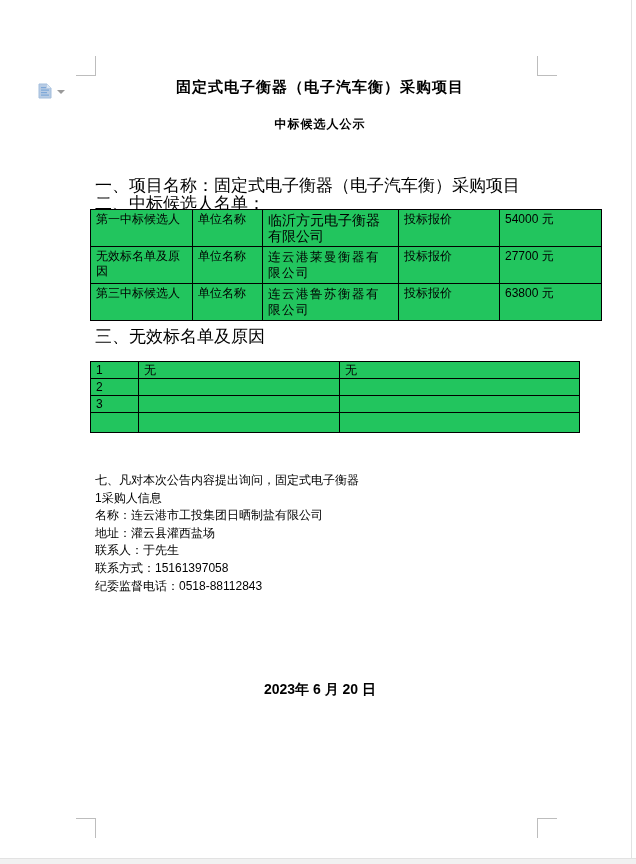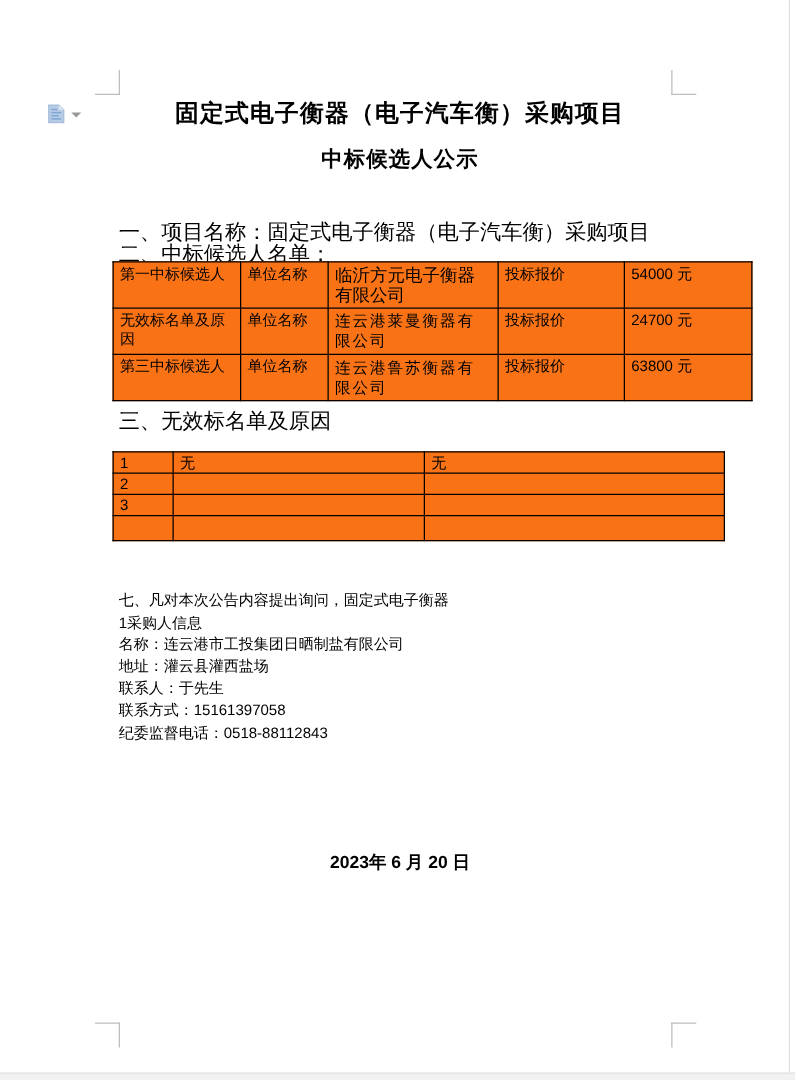--- a/index.html
+++ b/index.html
@@ -23,28 +23,28 @@
   .crop.tr{left:537px;top:56px;border-left:1px solid #bdbdbd;border-bottom:1px solid #bdbdbd;}
   .crop.bl{left:76px;top:818px;border-right:1px solid #bdbdbd;border-top:1px solid #bdbdbd;}
   .crop.br{left:537px;top:818px;border-left:1px solid #bdbdbd;border-top:1px solid #bdbdbd;}
 
   
   .paste-btn{position:absolute;left:38px;top:81px;width:32px;height:20px;display:flex;align-items:center;gap:4px;cursor:pointer;}
   .paste-btn svg{display:block;}
   .drop-arrow{width:0;height:0;border-left:4px solid transparent;border-right:4px solid transparent;border-top:4px solid #9a9a9a;margin-top:2px;}
 
   
-  .doc-title{position:absolute;left:95px;top:78px;width:450px;text-align:center;font-size:19px;font-weight:bold;letter-spacing:1px;}
-  .doc-subtitle{position:absolute;left:95px;top:116px;width:450px;text-align:center;font-size:17px;font-weight:bold;letter-spacing:1px;}
+  .doc-title{position:absolute;left:95px;top:78px;width:450px;text-align:center;font-size:15px;font-weight:bold;letter-spacing:1px;}
+  .doc-subtitle{position:absolute;left:95px;top:116px;width:450px;text-align:center;font-size:12px;font-weight:bold;letter-spacing:1px;}
   .line{position:absolute;left:95px;width:455px;font-size:17px;line-height:14px;white-space:nowrap;}
   .sec1{top:179px;}
   .sec2{top:197px;}
   .sec3{top:330px;}
 
-  table{border-collapse:collapse;table-layout:fixed;position:absolute;background:#f97316;}
+  table{border-collapse:collapse;table-layout:fixed;position:absolute;background:#22c55e;}
   td,th{border:1px solid #000;font-size:12px;font-weight:normal;text-align:left;vertical-align:top;padding:2px 5px;overflow:hidden;}
 
   .tbl1{left:90px;top:209px;width:456px;}
   .tbl1 td{height:29px;line-height:15px;}
   .tbl1 .c1{width:91px;}
   .tbl1 .c2{width:59px;}
   .tbl1 .c3{width:125px;}
   .tbl1 .c4{width:90px;}
   .tbl1 .c5{width:91px;}
   .tbl1 tr:first-child .company{font-size:14px;line-height:16px;}
@@ -100,21 +100,21 @@
         <td class="c2">单位名称</td>
         <td class="c3 company">临沂方元电子衡器有限公司</td>
         <td class="c4">投标报价</td>
         <td class="c5">54000 元</td>
       </tr>
       <tr>
         <td class="c1">无效标名单及原因</td>
         <td class="c2">单位名称</td>
         <td class="c3 company">连云港莱曼衡器有限公司</td>
         <td class="c4">投标报价</td>
-        <td class="c5">24700 元</td>
+        <td class="c5">27700 元</td>
       </tr>
       <tr>
         <td class="c1">第三中标候选人</td>
         <td class="c2">单位名称</td>
         <td class="c3 company">连云港鲁苏衡器有限公司</td>
         <td class="c4">投标报价</td>
         <td class="c5">63800 元</td>
       </tr>
     </tbody>
   </table>

